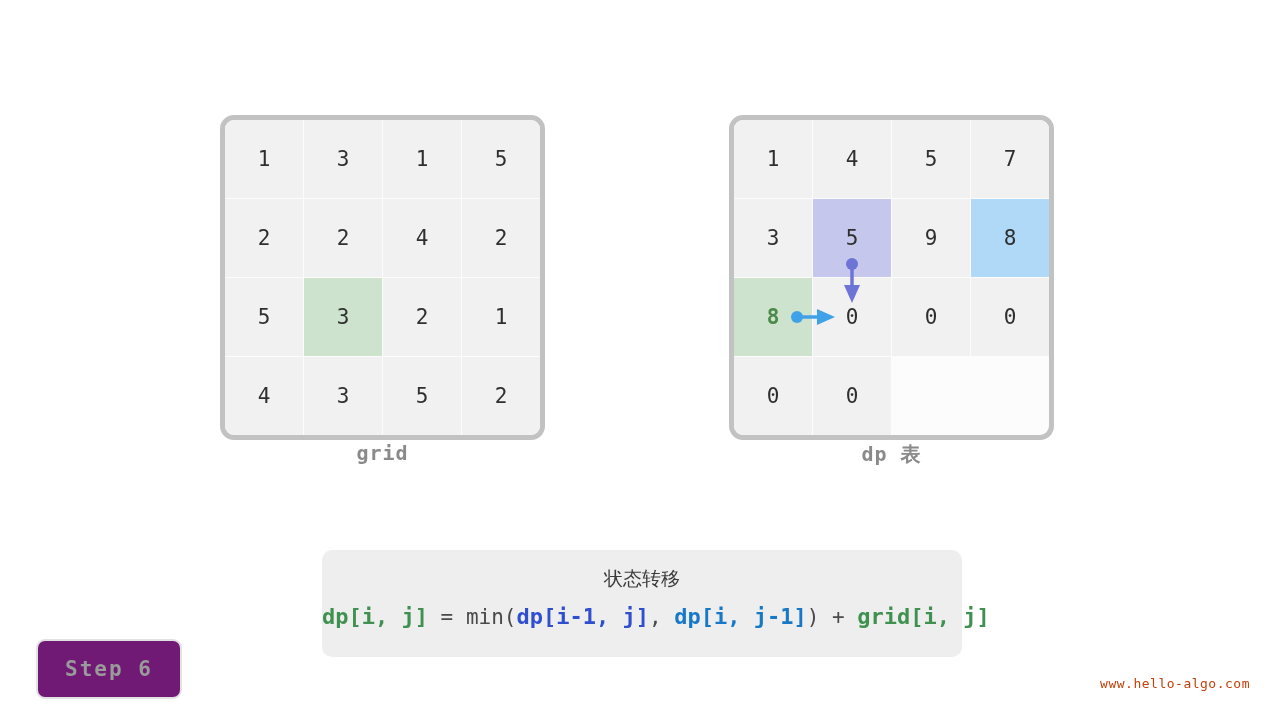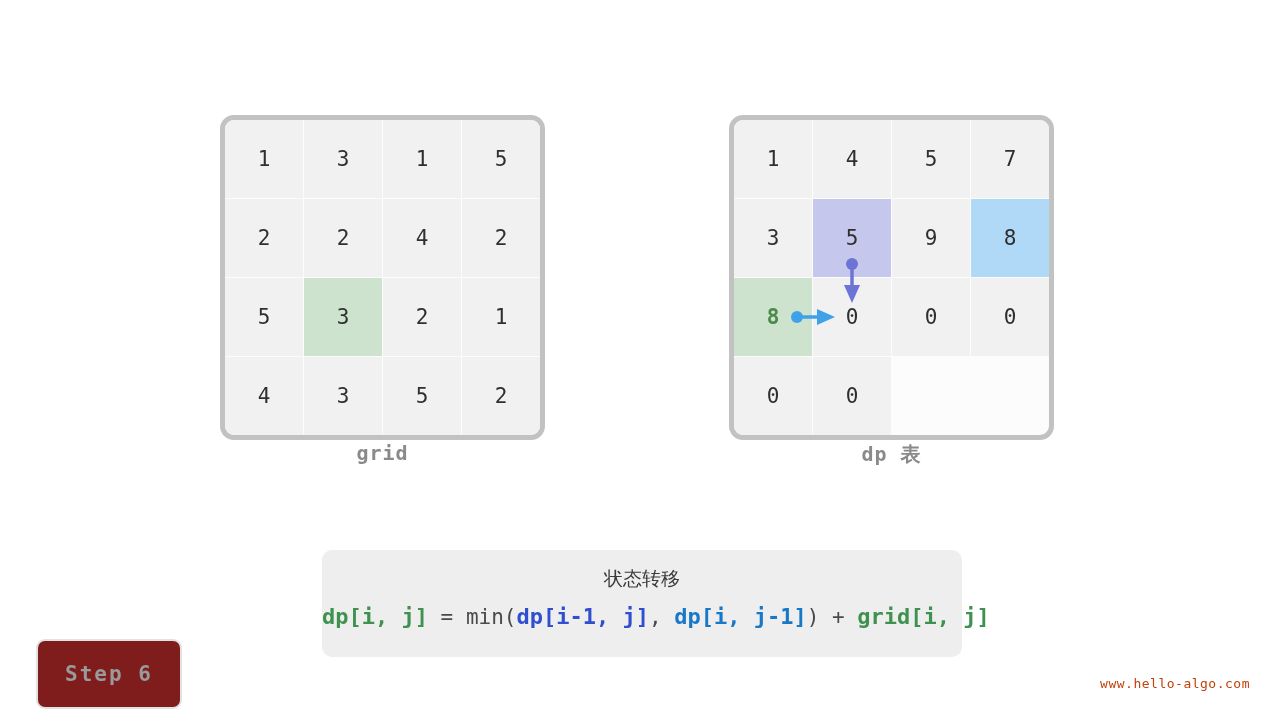--- a/index.html
+++ b/index.html
@@ -106,24 +106,24 @@
   .tok-blue-dark { color: #2f4fd0; font-weight: bold; }
   .tok-blue-light { color: #1878c8; font-weight: bold; }
   .tok-plain { color: #4a4a4a; font-weight: normal; font-size: 21px; }
 
   
   #step-badge {
     position: absolute;
     left: 36px;
     top: 639px;
     width: 146px;
-    height: 70px;
+    height: 60px;
     border: 2px solid #e2e2e2;
     border-radius: 9px;
-    background: #7f1d1d;
+    background: #701a75;
     display: flex;
     align-items: center;
     justify-content: center;
     font-family: "DejaVu Sans Mono", monospace;
     font-size: 21px;
     font-weight: bold;
     color: #9a9a9a;
     letter-spacing: 2px;
     box-sizing: border-box;
     text-align: center;

